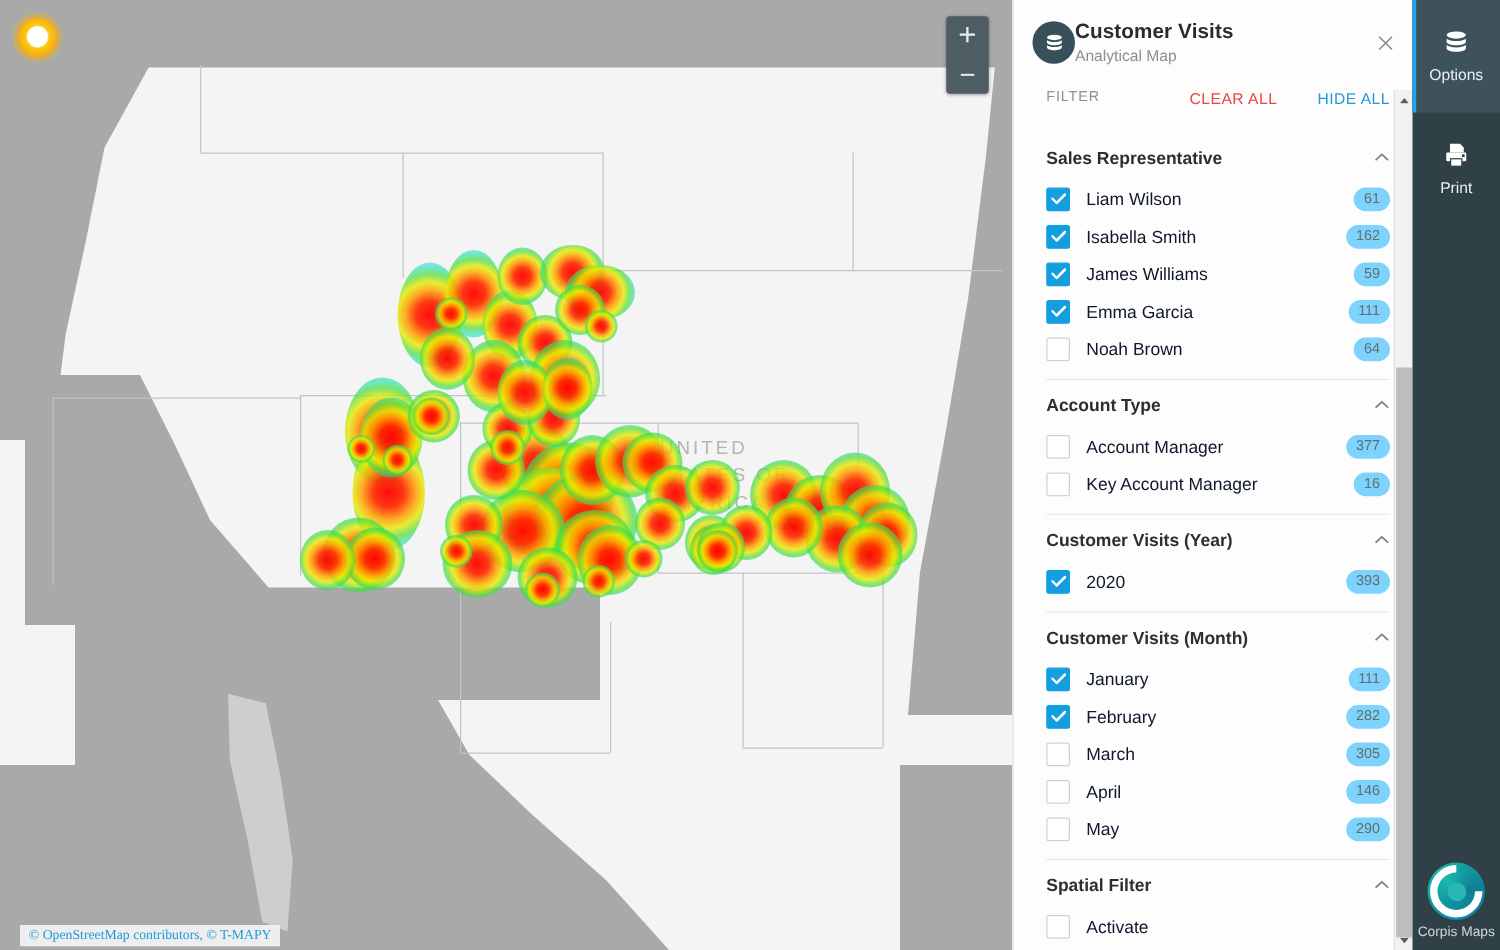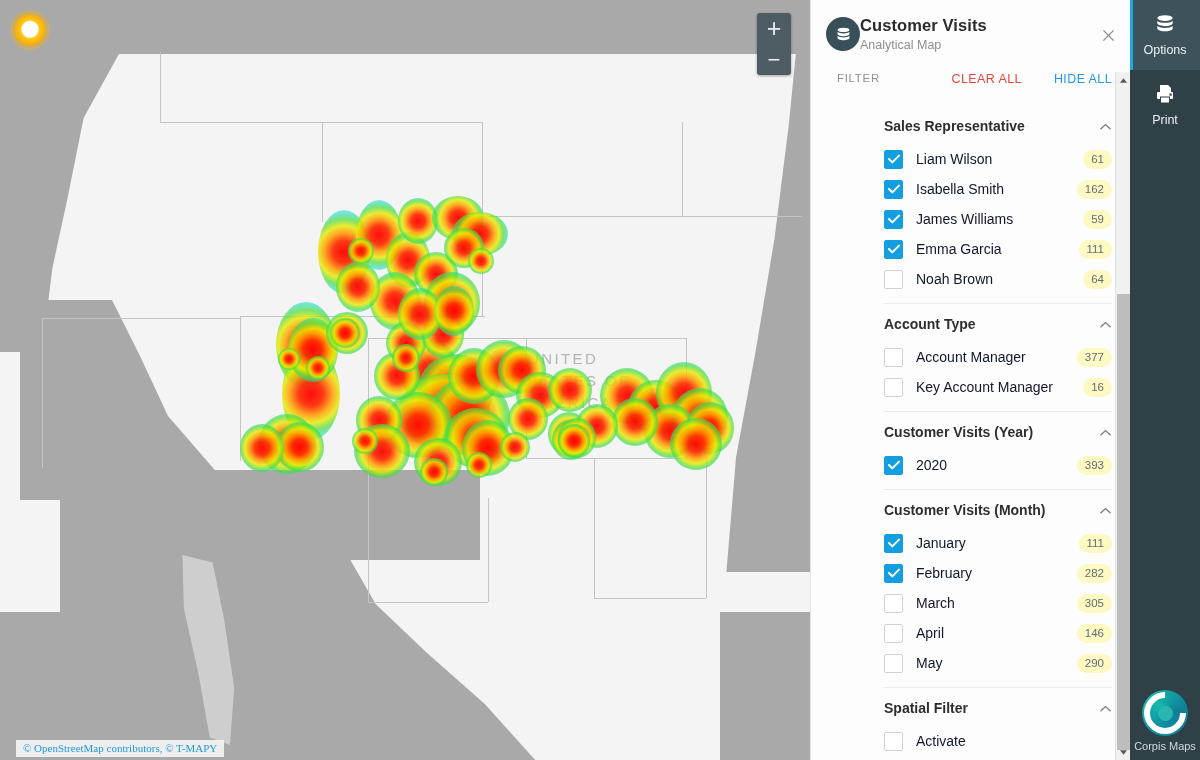--- a/index.html
+++ b/index.html
@@ -168,21 +168,20 @@
   #filter-label { font-size: 11.5px; color: #909090; letter-spacing: .7px; }
   #filter-actions { margin-left: auto; display: flex; gap: 32px; }
   .act { font-size: 12.5px; letter-spacing: .4px; cursor: pointer; font-weight: normal; }
   #clear-all { color: #e8453c; }
   #hide-all { color: #1d9bdb; }
 
   #panel-scroll {
     flex: 1; overflow: hidden;
     position: relative;
     padding: 0 18px 0 26px;
-    margin-left: 47px;
   }
   .section { padding-top: 2px; }
   .section + .section { border-top: 1px solid #eaeaea; margin-top: 9px; }
   .sec-head {
     display: flex; align-items: center;
     height: 36px; cursor: pointer;
   }
   .sec-title { font-size: 14px; font-weight: bold; color: #2e2e2e; }
   .chev {
     margin-left: auto; color: #7d7d7d; font-size: 11px;
@@ -198,21 +197,21 @@
     border: 1px solid #d2d2d2; background: #fff;
     border-radius: 2px;
     display: flex; align-items: center; justify-content: center;
   }
   .cb.on { background: #139ee0; border-color: #139ee0; }
   .cb svg { display: none; }
   .cb.on svg { display: block; }
   .opt-label { margin-left: 13px; font-size: 14px; color: #0f172a; }
   .badge {
     margin-left: auto;
-    background: #fef9c3; color: #616d73;
+    background: #7dd3fc; color: #616d73;
     font-size: 11.5px;
     border-radius: 10px;
     padding: 3px 8px 4px 8px;
     min-width: 28px; text-align: center;
   }
 
   
   #panel-sb {
     position: absolute; right: 0; top: 72px;
     width: 15px; height: 688px;
@@ -232,21 +231,21 @@
     background: #bdbdbd; cursor: pointer;
   }
 
   
   #rail {
     position: absolute; left: 1130px; top: 0;
     width: 70px; height: 760px;
     background: #2f4047;
   }
   .rail-item {
-    width: 70px; height: 70px;
+    width: 70px; height: 90px;
     display: flex; flex-direction: column;
     align-items: center; justify-content: center;
     gap: 5px;
     cursor: pointer;
     color: #eaf0f2; font-size: 12.5px;
     position: relative;
   }
   .rail-item.active {
     background: #3d525b;
     border-left: 3px solid #1fa8e8;

